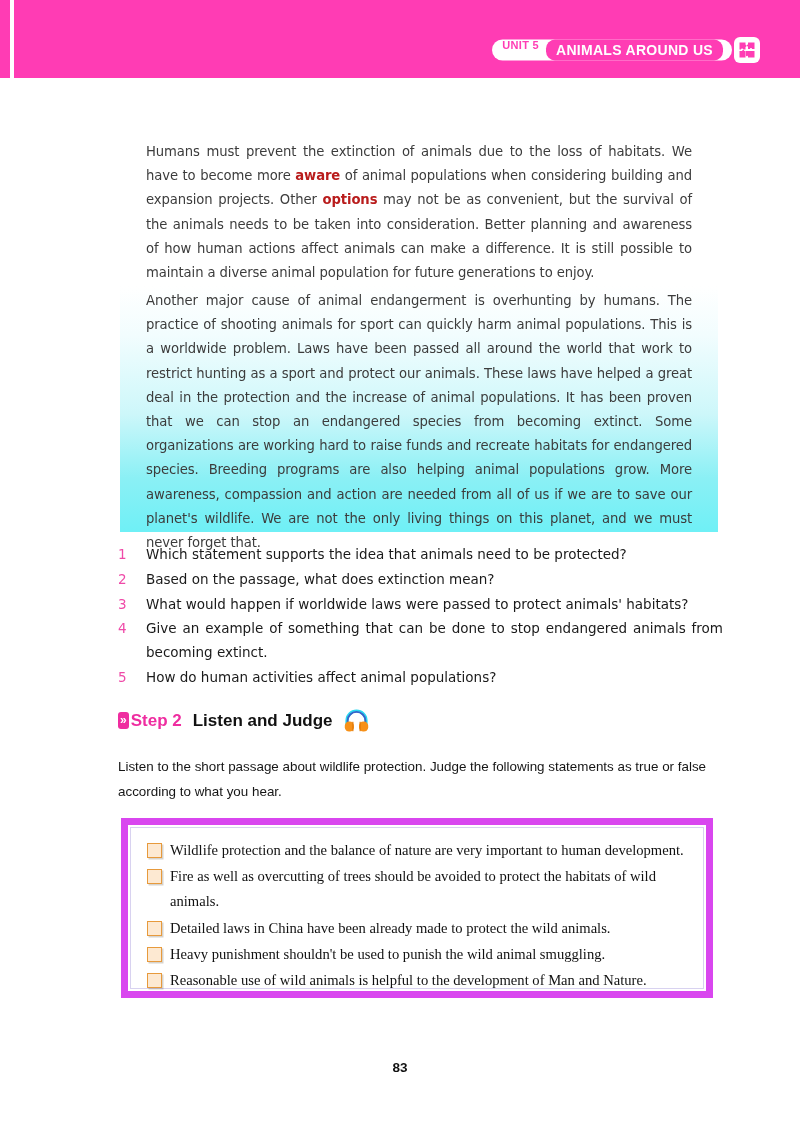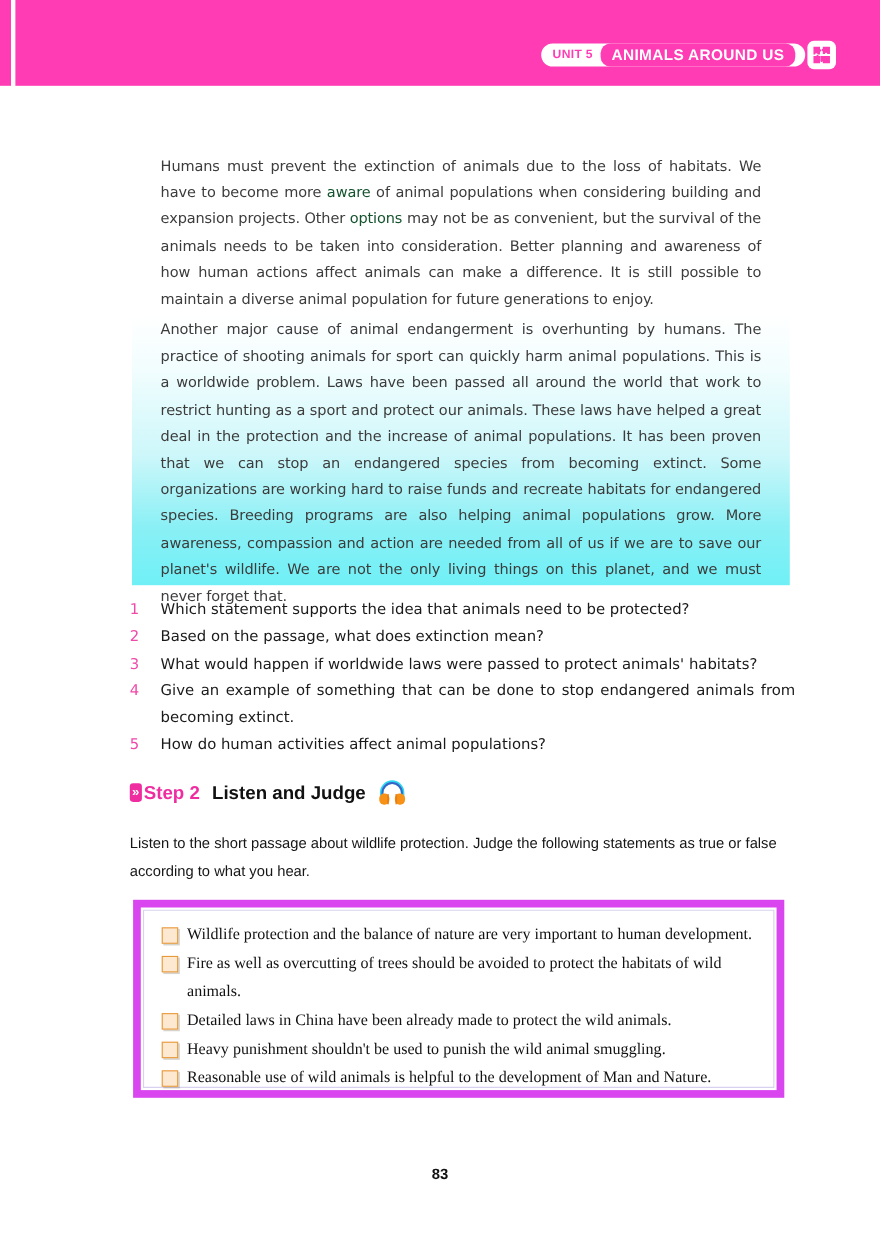--- a/index.html
+++ b/index.html
@@ -43,21 +43,21 @@
 
   .unit-pill {
     position: absolute;
     right: 68px;
     top: 50px;
     transform: translateY(-50%);
     background: #ffffff;
     border-radius: 11px;
     height: 21px;
     display: flex;
-    align-items: center;
+    align-items: flex-start;
     padding: 0 9px 0 10px;
     box-sizing: border-box;
   }
   .unit-pill .unit-label {
     color: #ff3cb4;
     font-size: 11px;
     font-weight: bold;
     letter-spacing: 0.3px;
     line-height: 1;
     margin-right: 7px;
@@ -104,21 +104,21 @@
   }
   .para {
     font-family: "DejaVu Sans", sans-serif;
     font-size: 13.2px;
     line-height: 24.2px;
     color: #3c3c3c;
     text-align: justify;
     margin: 0;
     letter-spacing: -0.1px;
   }
-  .para b { color: #14532d; font-weight: normal; }
+  .para b { color: #b91c1c; font-weight: bold; }
 
   .highlight-stroke {
     position: absolute;
     left: 146px;
     top: 277px;
     width: 200px;
     height: 4px;
     background: linear-gradient(to right, #35e3e8 0%, #7ef0f2 55%, rgba(255,255,255,0) 100%);
   }
 

